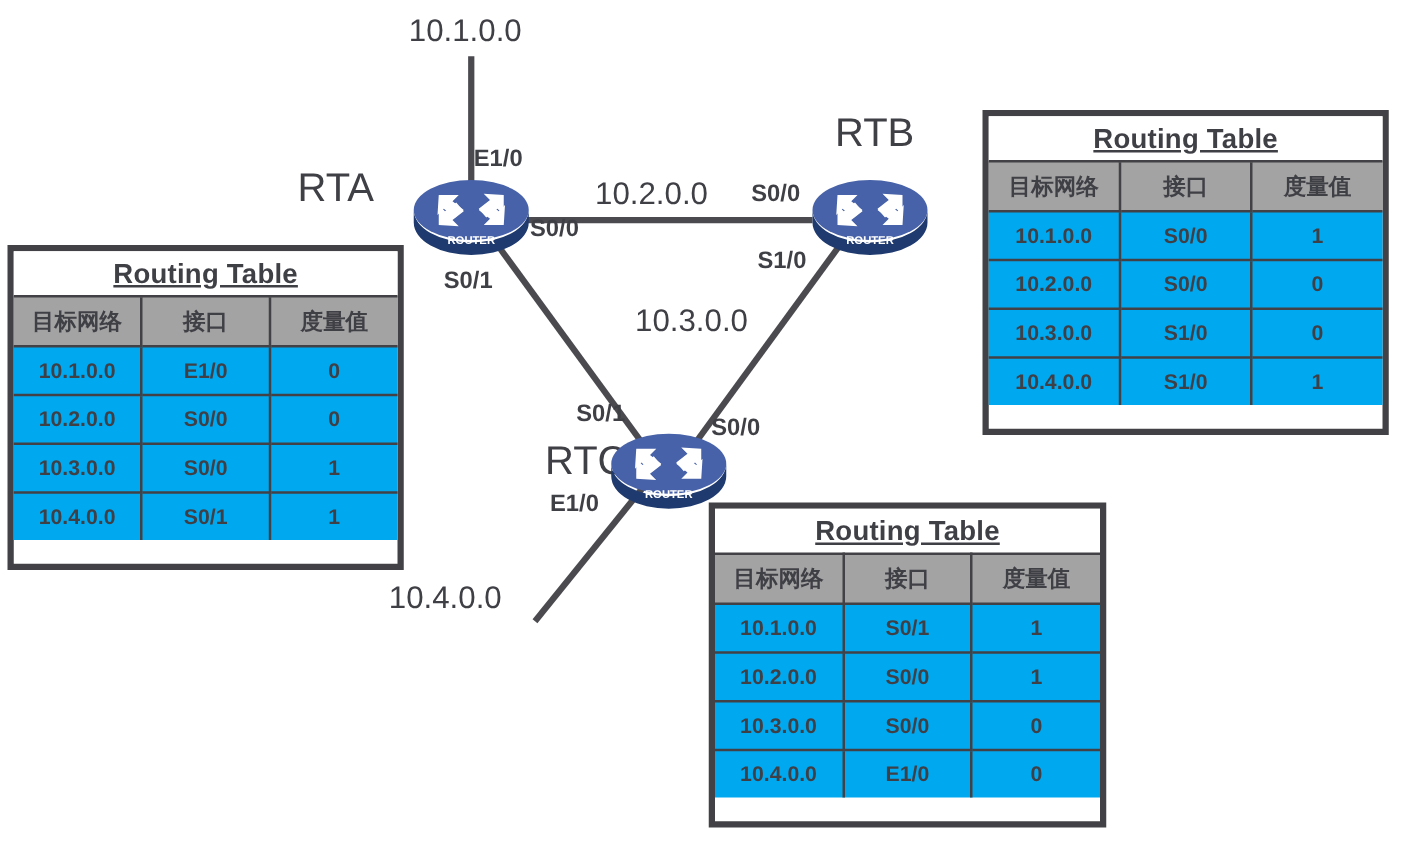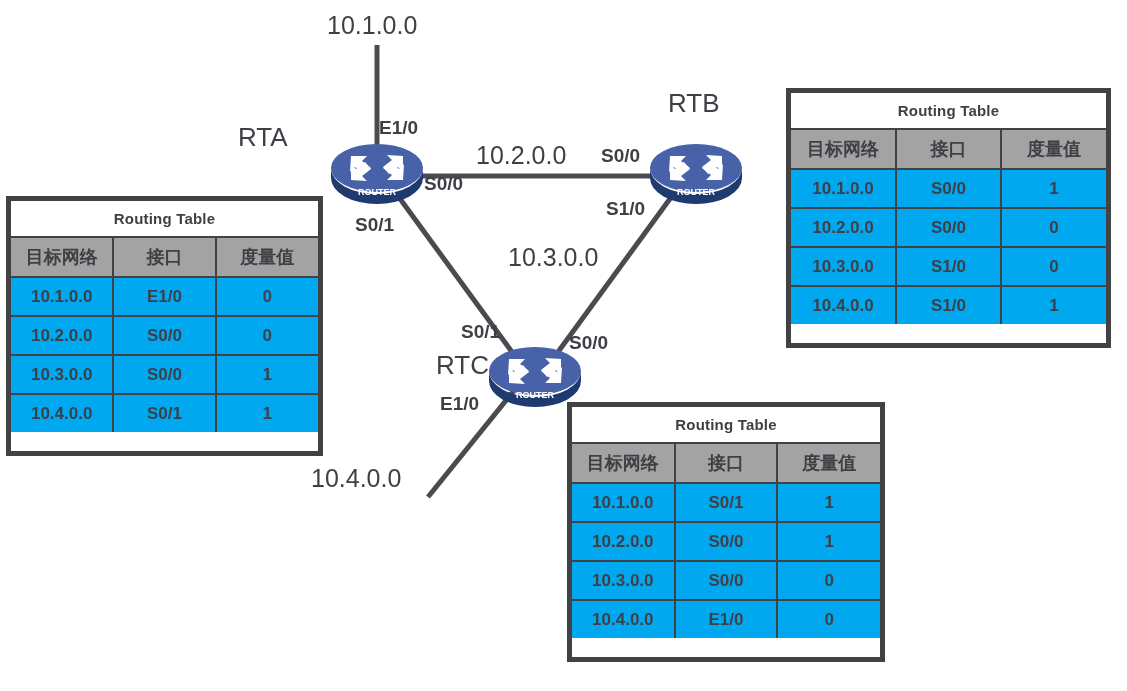--- a/index.html
+++ b/index.html
@@ -44,27 +44,28 @@
   }
   .rt-inner td, .rt-inner th {
     border: 2px solid #424246;
     text-align: center;
     font-weight: bold;
     color: #3f3f46;
     padding: 0;
     white-space: nowrap;
   }
   .rt-title {
-    font-size: 15px;
+    font-size: 22px;
     height: 35px;
     background: #ffffff;
     letter-spacing: 0.2px;
     border-top: none !important;
     border-left: none !important;
     border-right: none !important;
+    text-decoration: underline;
   }
   .rt-head td {
     font-size: 18px;
     height: 38px;
     background: #a3a3a3;
   }
   .rt-row td {
     font-size: 17px;
     height: 37px;
     background: #00a8f0;
@@ -88,21 +89,21 @@
     position: absolute;
     color: #3f3f46;
     white-space: nowrap;
     line-height: 1;
   }
   .lbl-net {           
     font-size: 25px;
     font-weight: 400;
   }
   .lbl-router {        
-    font-size: 26px;
+    font-size: 32px;
     font-weight: 400;
   }
   .lbl-if {            
     font-size: 19px;
     font-weight: bold;
   }
 </style>
 </head>
 <body>
 
@@ -119,21 +120,21 @@
     <line x1="672" y1="196" x2="558" y2="352" stroke="#4a4a4f" stroke-width="5"></line>
 
     <line x1="516" y1="388" x2="428" y2="497" stroke="#4a4a4f" stroke-width="5"></line>
   </svg>
 
   <div class="lbl lbl-net" style="left:327px; top:13px;">10.1.0.0</div>
   <div class="lbl lbl-net" style="left:476px; top:143px;">10.2.0.0</div>
   <div class="lbl lbl-net" style="left:508px; top:245px;">10.3.0.0</div>
   <div class="lbl lbl-net" style="left:311px; top:466px;">10.4.0.0</div>
 
-  <div class="lbl lbl-router" style="left:238px; top:124px;">RTA</div>
+  <div class="lbl lbl-router" style="left:238px; top:134px;">RTA</div>
   <div class="lbl lbl-router" style="left:668px; top:90px;">RTB</div>
   <div class="lbl lbl-router" style="left:396px; top:352px;margin-left:40px;">RTC</div>
 
   <div class="lbl lbl-if" style="left:379px; top:118px;">E1/0</div>
   <div class="lbl lbl-if" style="left:424px; top:174px;">S0/0</div>
   <div class="lbl lbl-if" style="left:355px; top:215px;">S0/1</div>
 
   <div class="lbl lbl-if" style="left:601px; top:146px;">S0/0</div>
   <div class="lbl lbl-if" style="left:606px; top:199px;">S1/0</div>
 

